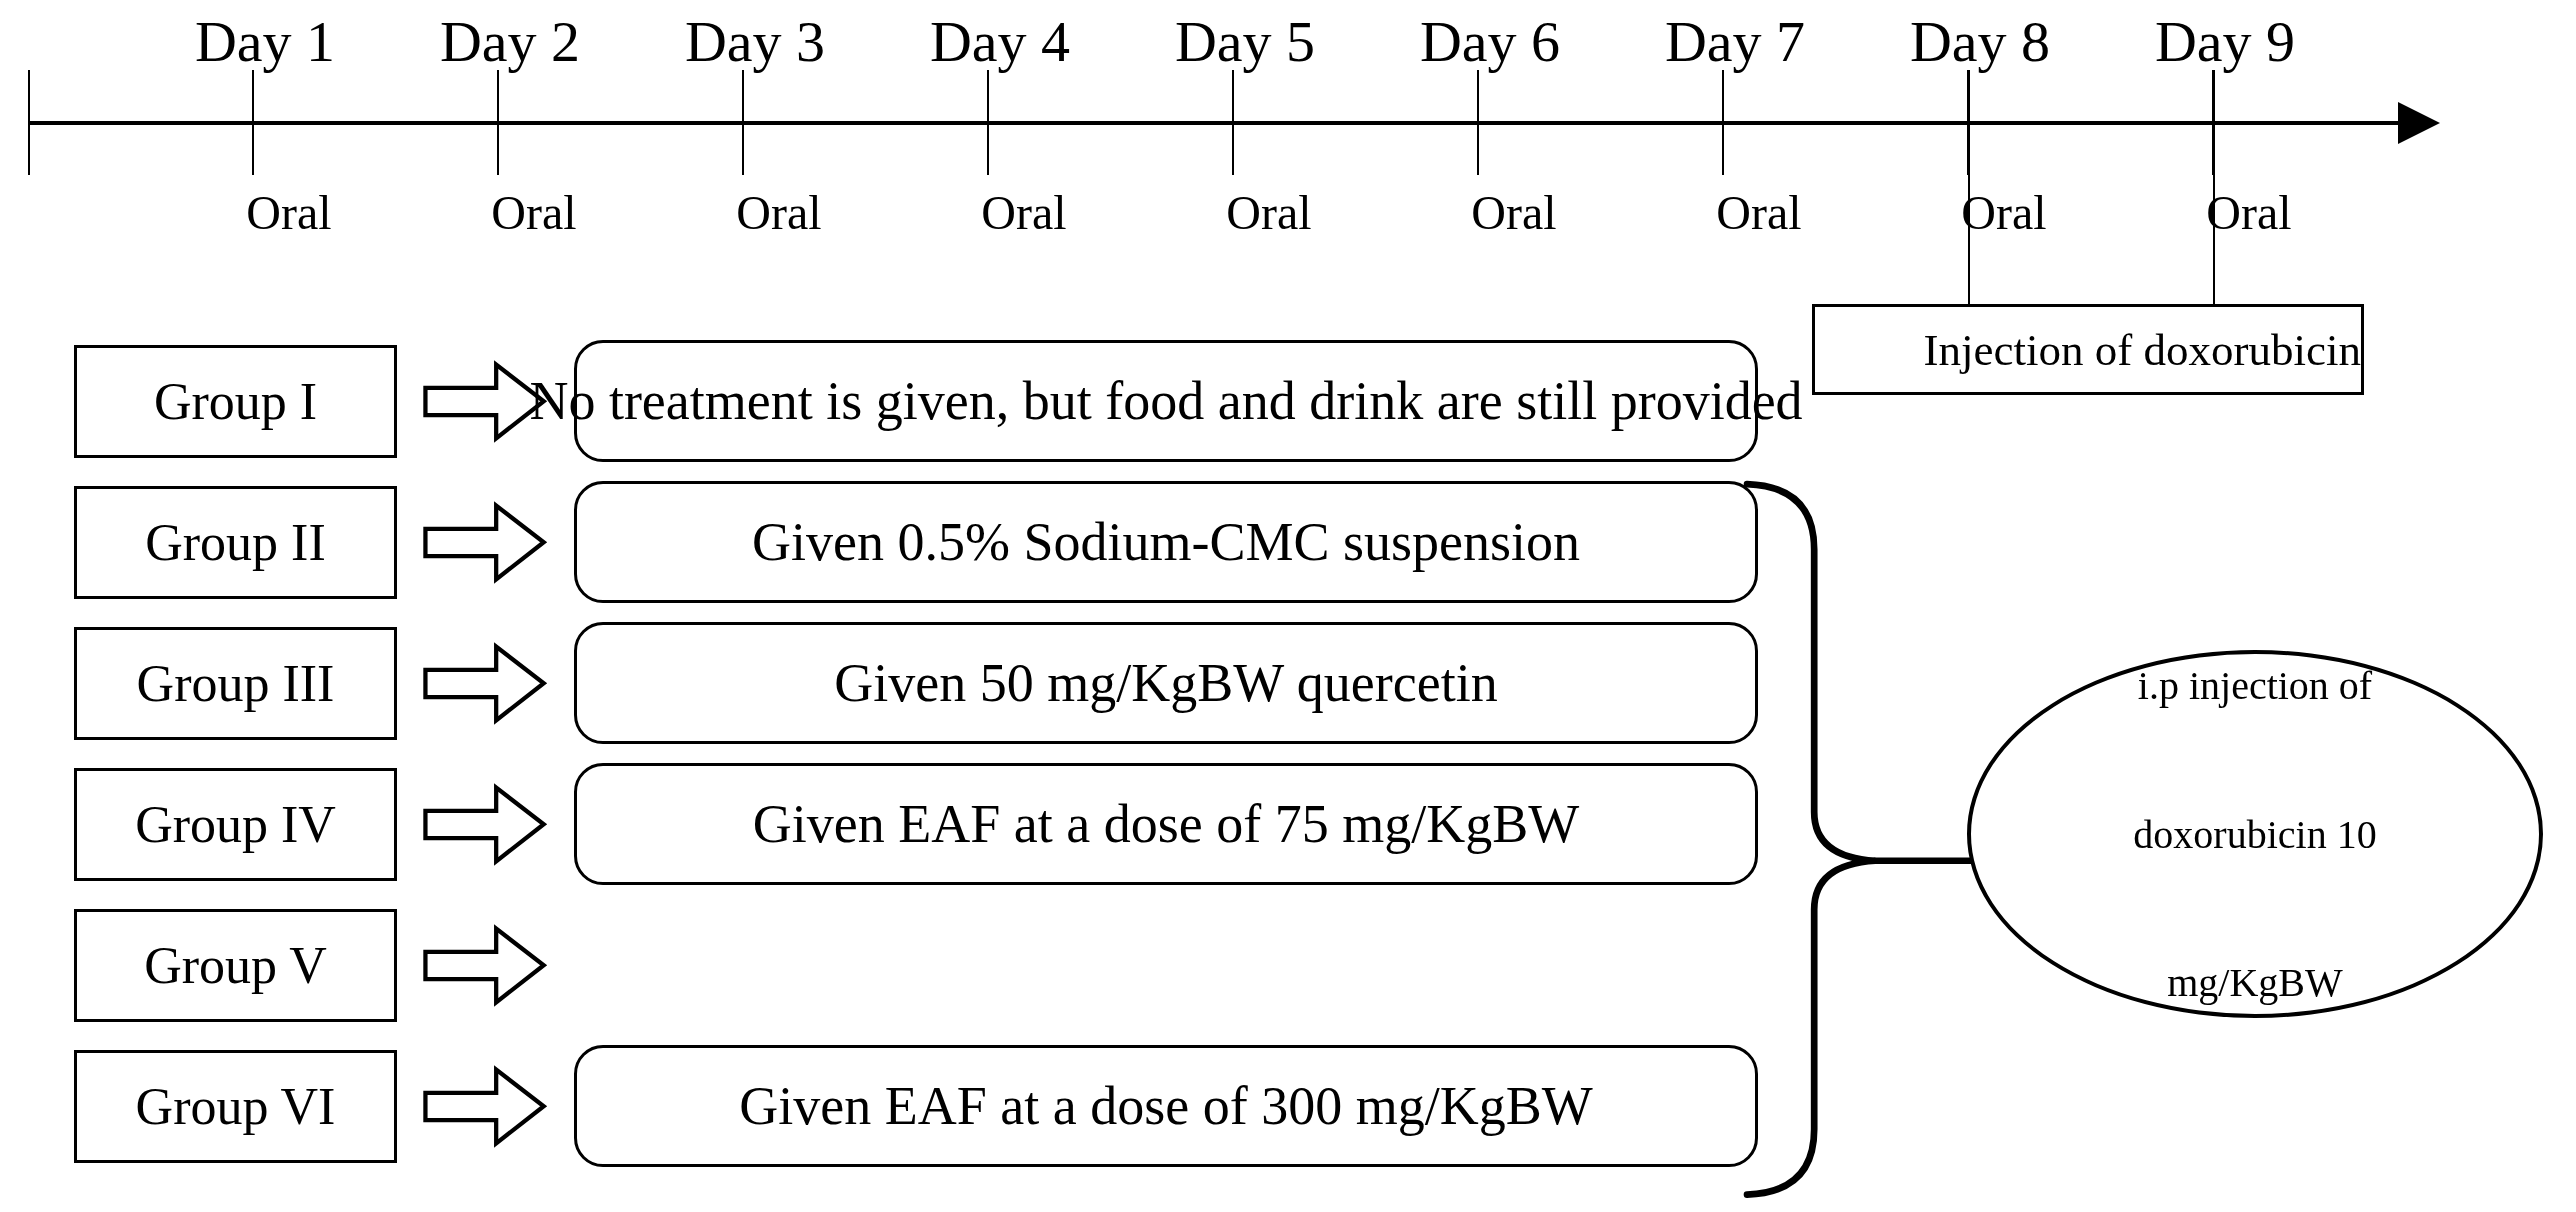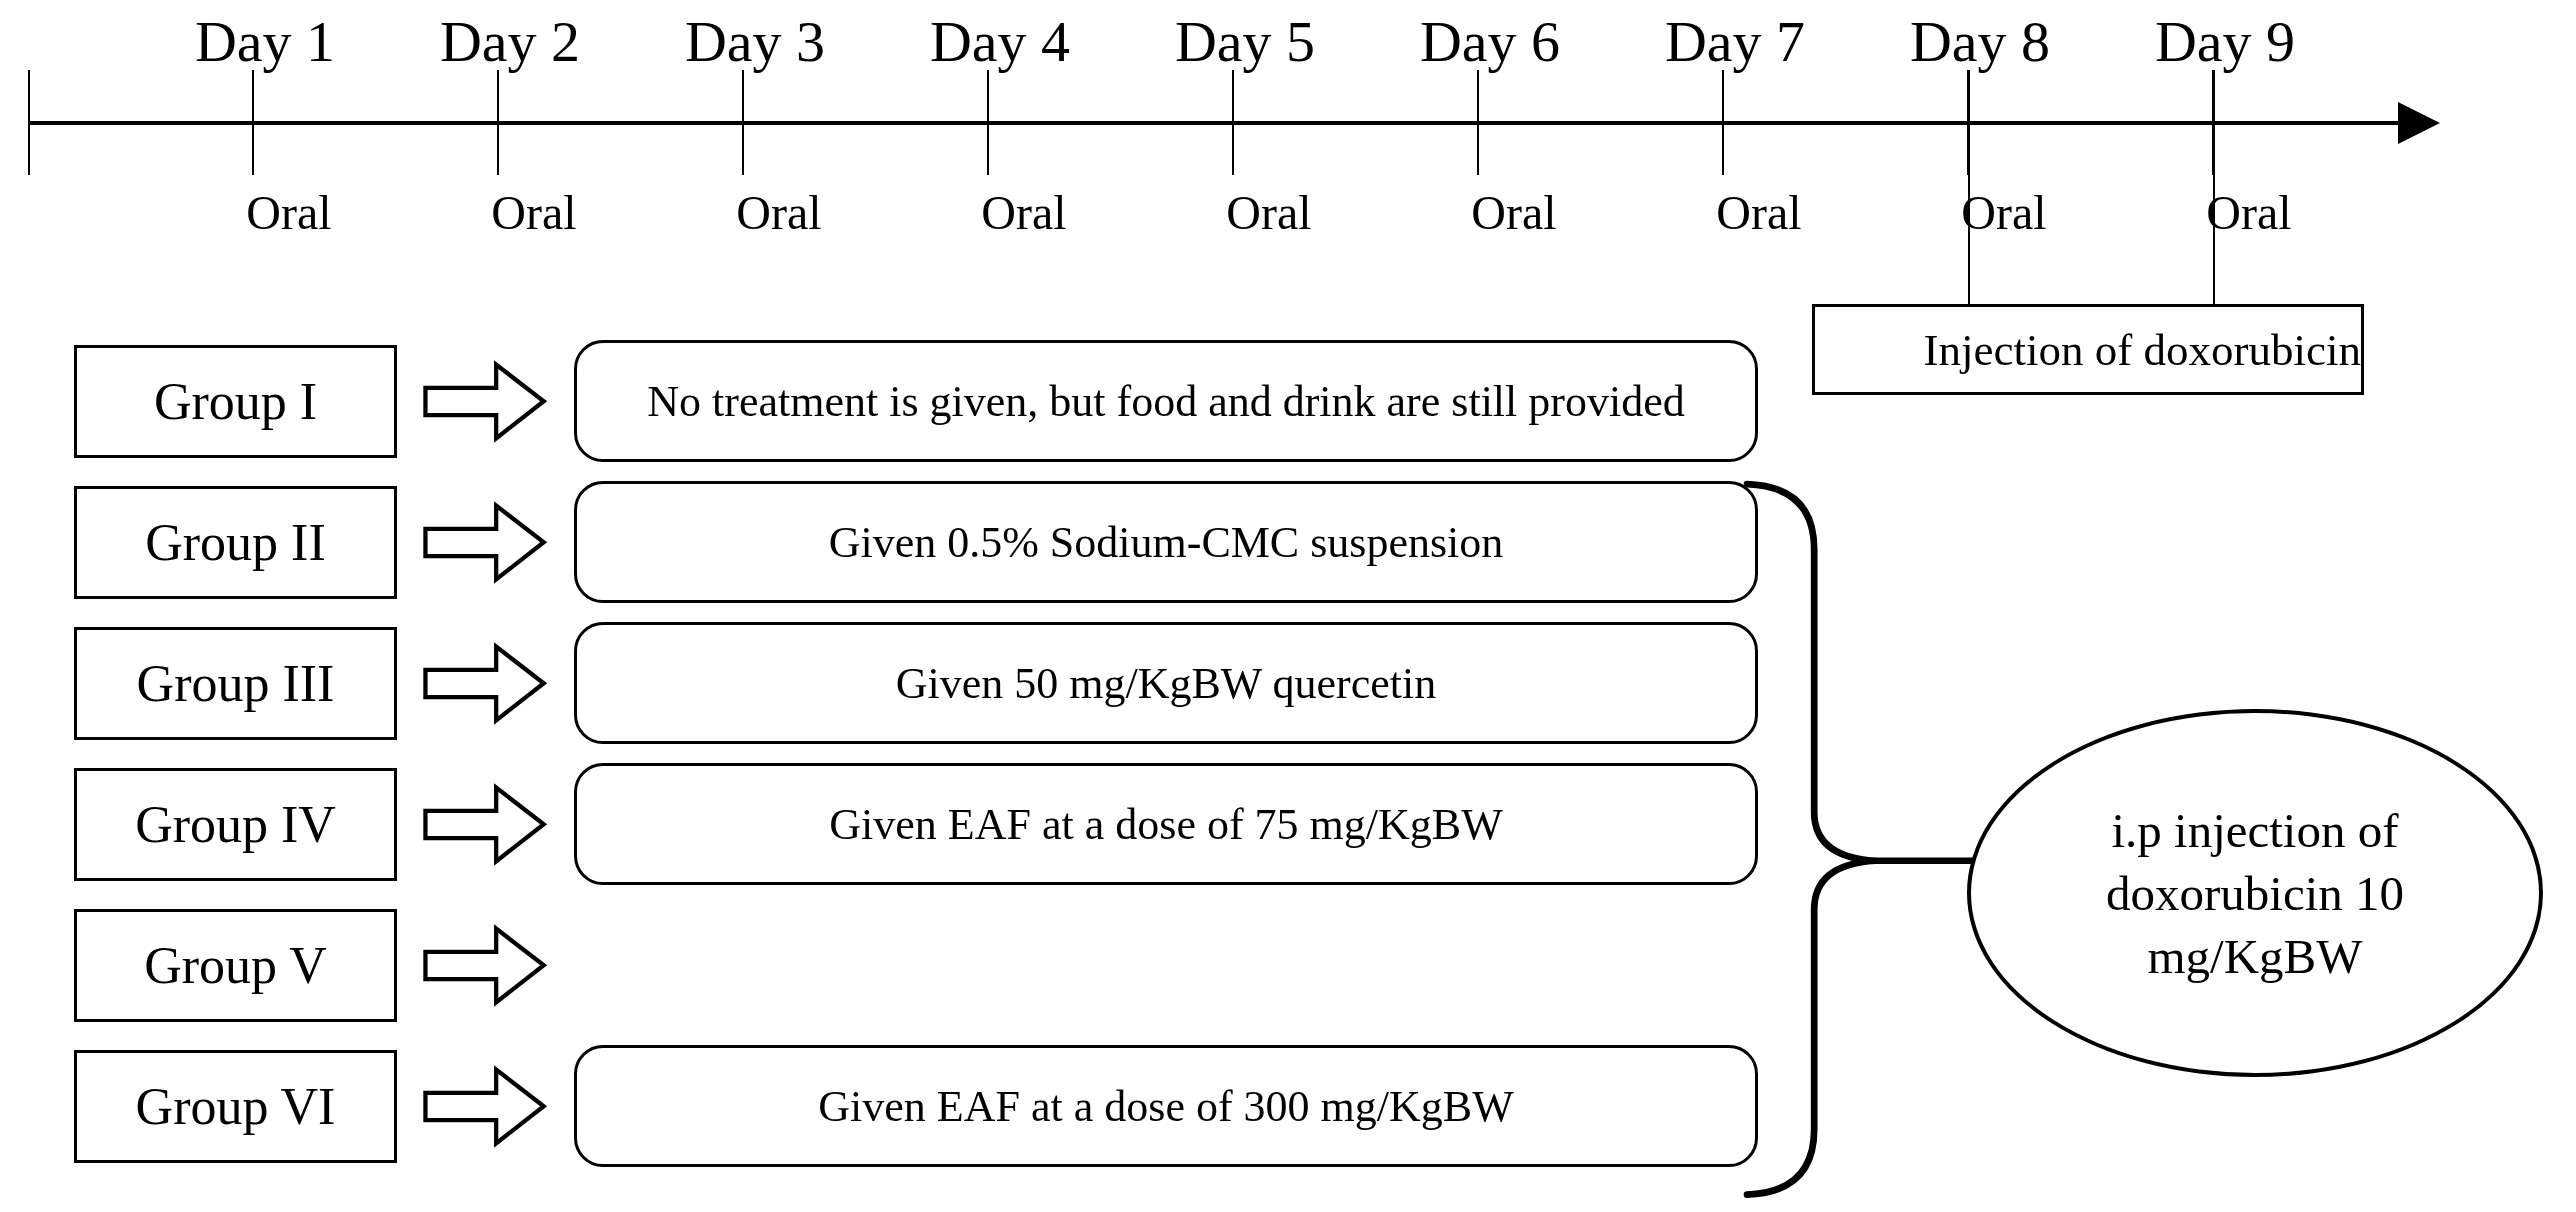--- a/index.html
+++ b/index.html
@@ -36,28 +36,28 @@
 
   
   .groups { position:absolute; left:74px; top:340px; display:flex; flex-direction:column; gap:19px; }
   .group-row { display:flex; align-items:center; height:122px; }
   .group-box { flex:none; width:317px; height:107px; border:3.1px solid currentColor;
     display:flex; align-items:center; justify-content:center;
     font-size:52px; white-space:nowrap; background:var(--bg,#fff); }
   .block-arrow { flex:none; margin:0 26px 0 26px; }
   .treatment-box { flex:none; width:1178px; height:116px; border:3.1px solid currentColor;
     border-radius:29px; display:flex; align-items:center; justify-content:center;
-    font-size:44px; white-space:nowrap; background:var(--bg,#fff); }
+    font-size:54px; white-space:nowrap; background:var(--bg,#fff); }
 
   
   .overlay { position:absolute; left:0; top:0; width:2576px; height:1213px; pointer-events:none; }
-  .callout { position:absolute; left:1967px; top:709px; width:568px; height:360px;
+  .callout { position:absolute; left:1967px; top:650px; width:568px; height:360px;
     border:4.9px solid currentColor; border-radius:50%;
-    display:flex; flex-direction:column; align-items:center; justify-content:center;
-    text-align:center; font-size:49px; line-height:63px; background:var(--bg,#fff); }
+    display:flex; flex-direction:column; align-items:center; justify-content:space-between;
+    text-align:center; font-size:40px; line-height:63px; background:var(--bg,#fff); }
 </style>
 </head>
 <body>
 
 <div class="canvas">
 
   <div class="axis-line"></div>
   <div class="axis-arrowhead"></div>
   <div class="start-tick"></div>
 

